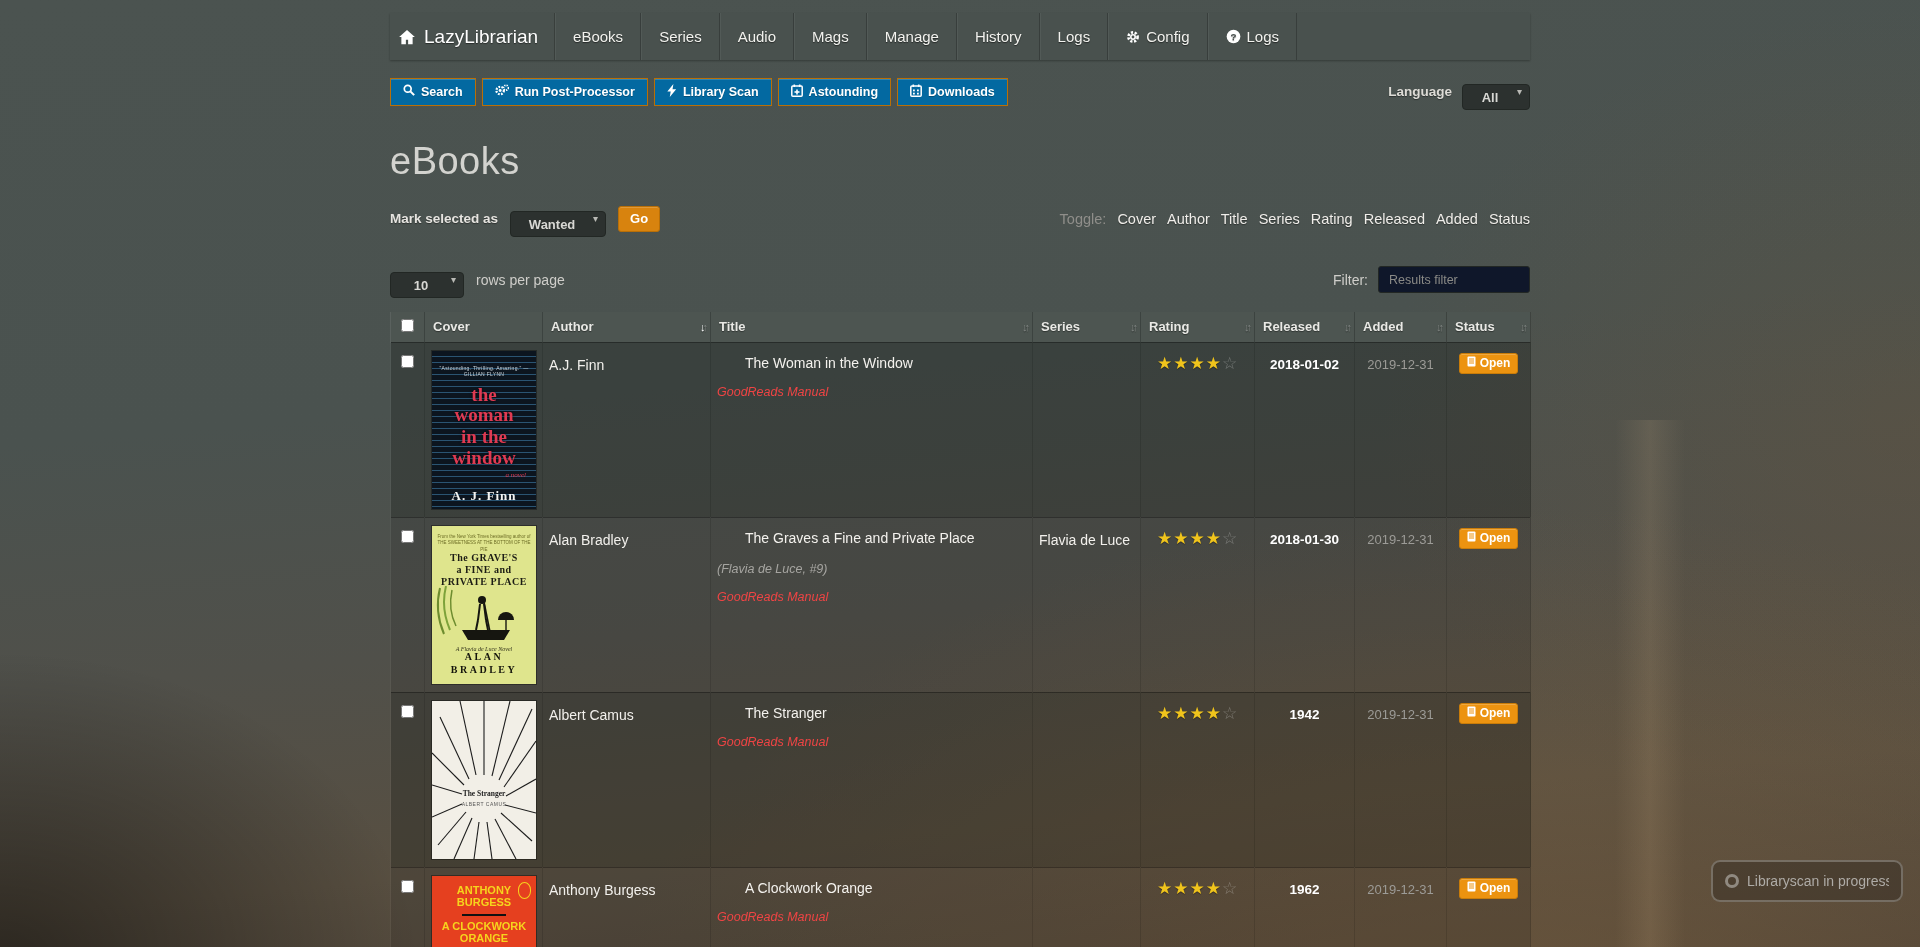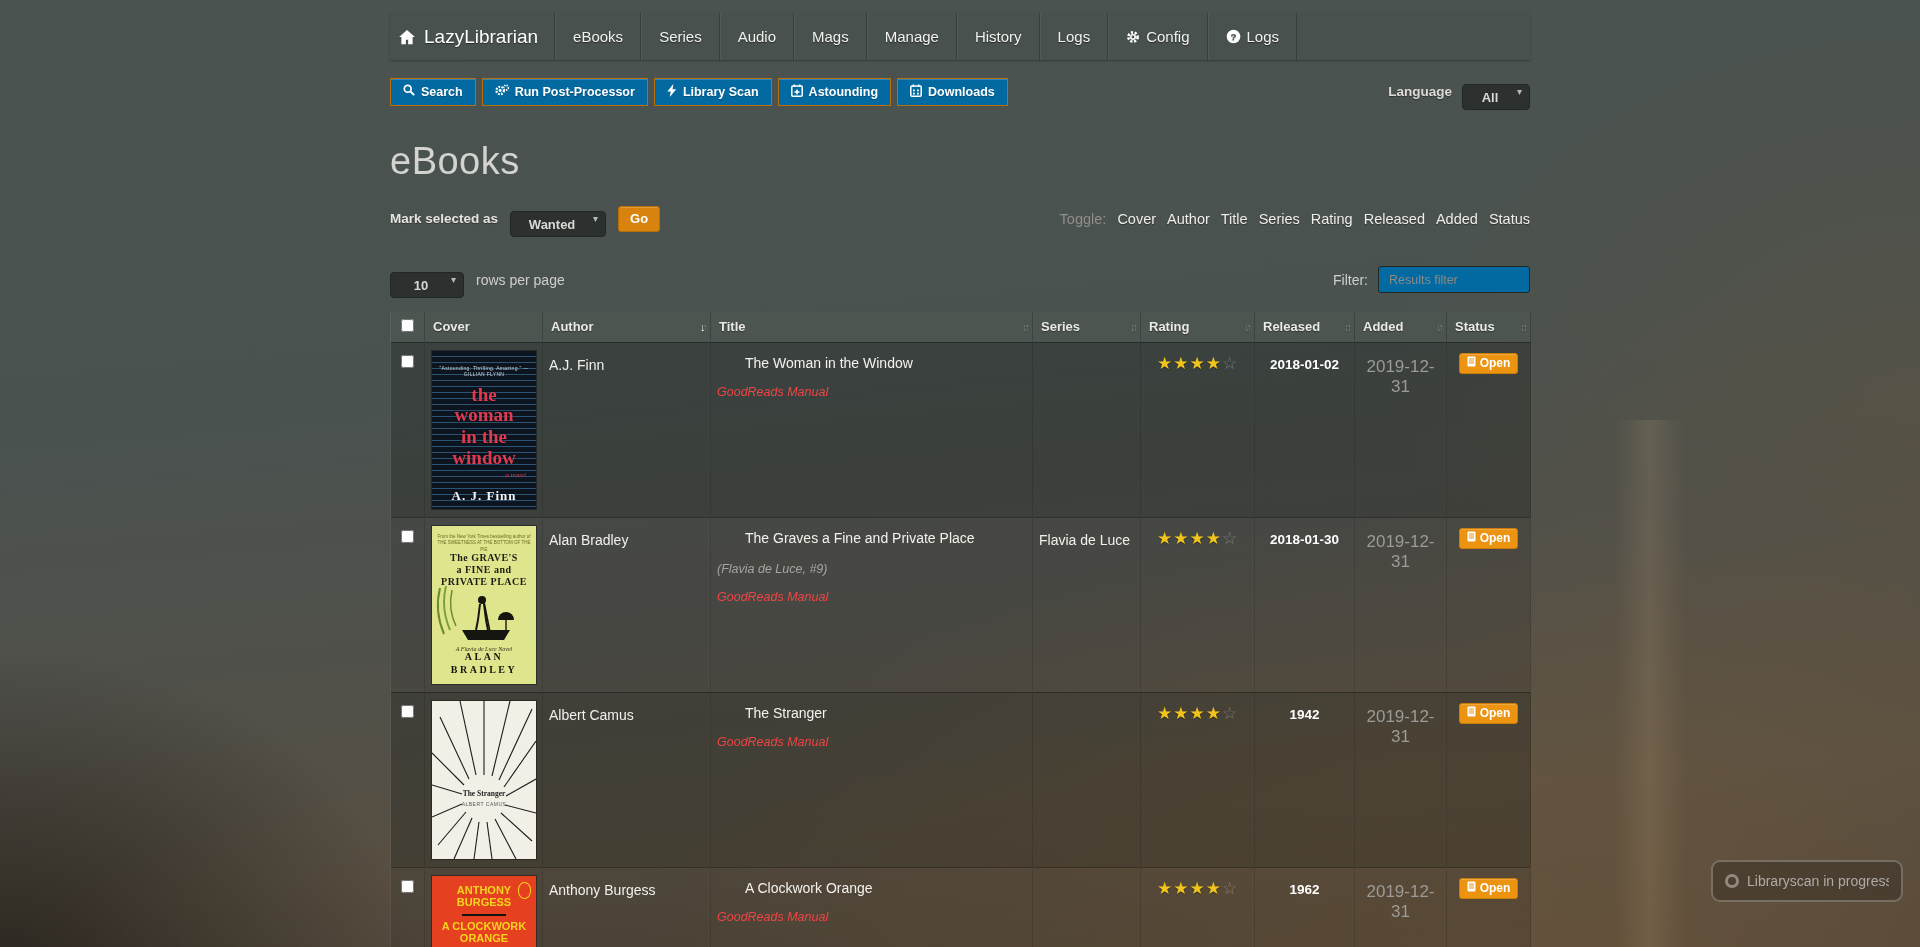--- a/index.html
+++ b/index.html
@@ -60,21 +60,21 @@
     color:#fff; font-size:13px; font-weight:bold; cursor:pointer; box-shadow:inset 0 1px 0 rgba(255,255,255,0.18); }
   .toggle-group { display:flex; align-items:center; gap:11px; font-size:14.5px; }
   .toggle-label { color:#8f8e8a; }
   .toggle-group a { color:#f0eeea; text-decoration:none; text-shadow:0 1px 1px rgba(0,0,0,0.4); }
 
   .list-row { margin-top:24px; }
   .list-left { display:flex; align-items:center; gap:12px; }
   .rows-label { font-size:14px; color:#cfcecA; }
   .filter-right { display:flex; align-items:center; gap:10px; }
   .filter-label { font-size:14px; color:#cfceca; }
-  .filter-input { width:152px; height:27px; background:#0369a1; border:1px solid #222724;
+  .filter-input { width:152px; height:27px; background:#0f172a; border:1px solid #222724;
     border-radius:3px; color:#d0d0cc; font-size:12.5px; padding:0 10px; font-family:inherit; }
   .filter-input::placeholder { color:#8a8a86; }
 
   
   table.books { width:100%; margin-top:14px; border-collapse:collapse; table-layout:fixed; }
   col.c-check{width:34px;} col.c-cover{width:118px;} col.c-author{width:168px;}
   col.c-title{width:322px;} col.c-series{width:108px;} col.c-rating{width:114px;}
   col.c-released{width:100px;} col.c-added{width:92px;} col.c-status{width:84px;}
   thead th { height:30px; background:#4d5551; font-size:13px; font-weight:bold; color:#e9e9e5;
     text-align:left; padding:0 8px; position:relative; border-left:1px solid rgba(255,255,255,0.09);
@@ -95,21 +95,21 @@
   .book-title { color:#f4f2ee; text-decoration:none; display:inline-block; margin-left:28px; }
   .series-note { font-style:italic; color:#a6a5a1; font-size:12.5px; margin-top:16px; }
   .series-note:empty { display:none; }
   .source { font-style:italic; color:#ef4444; font-size:12.5px; margin-top:14px; }
   td.series-cell { padding-top:14px; color:#f2f0ec; }
   td.rating-cell { text-align:center; padding-top:10px; }
   .star { font-size:17px; letter-spacing:1px; }
   .star.filled { color:#f0c41c; text-shadow:0 1px 1px rgba(0,0,0,0.35); }
   .star.empty  { color:rgba(235,235,235,0.30); }
   td.released-cell { text-align:center; padding-top:14px; color:#ffffff; font-weight:bold; font-size:13.5px; }
-  td.added-cell { text-align:center; padding-top:14px; color:#9c9b97; font-size:17px; }
+  td.added-cell { text-align:center; padding-top:14px; color:#9c9b97; font-size:13px; }
   td.status-cell { text-align:center; padding-top:10px; }
   .open-btn { display:inline-flex; align-items:center; gap:4px; background:#ec9310; border:1px solid #c97c09;
     border-radius:3px; color:#fff; font-size:12px; font-weight:bold; padding:2px 7px 3px; cursor:pointer;
     box-shadow:inset 0 1px 0 rgba(255,255,255,0.2); }
 
   
   .cover { width:104px; height:158px; position:relative; overflow:hidden; cursor:pointer;
     box-shadow:0 0 0 1px rgba(0,0,0,0.35); }
   .serif { font-family:"Liberation Serif","DejaVu Serif",serif; }
 

